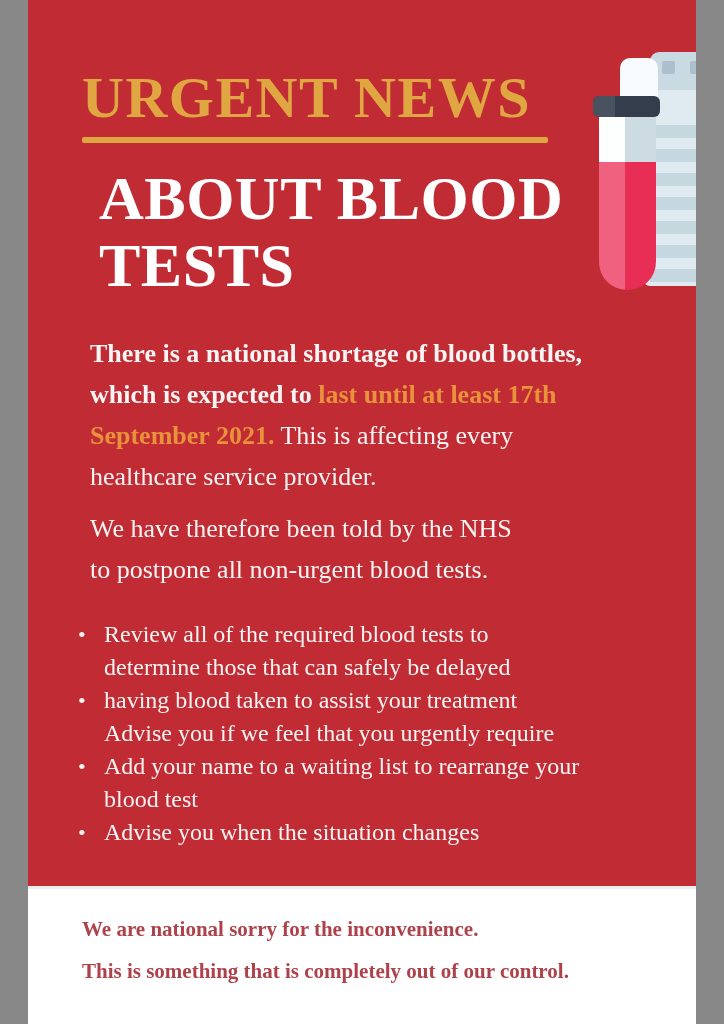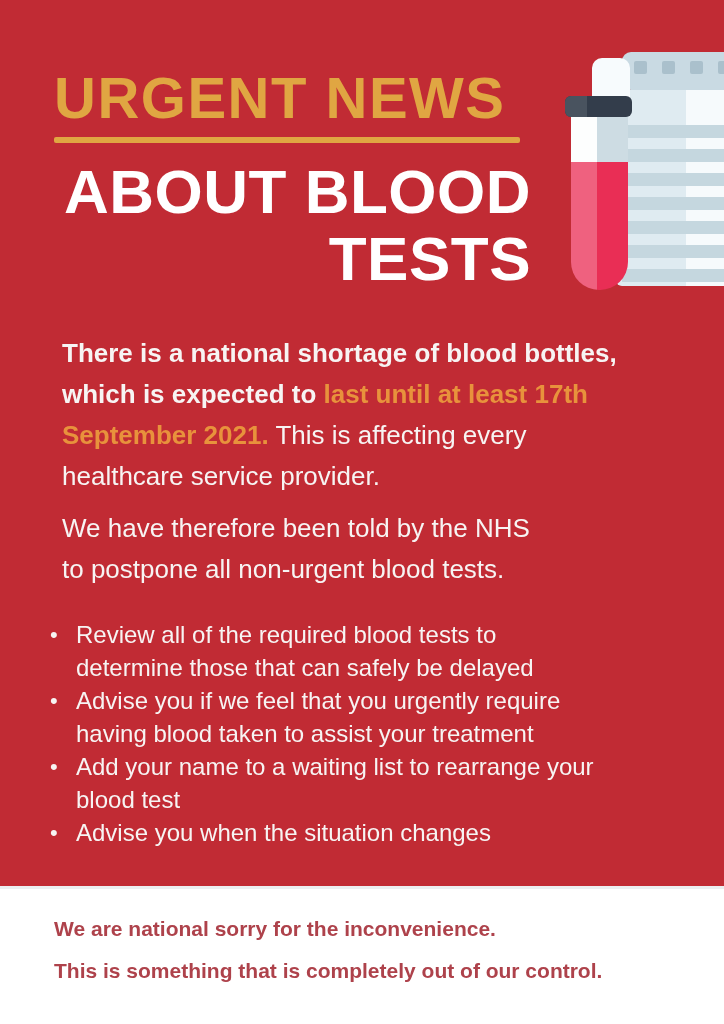--- a/index.html
+++ b/index.html
@@ -1,41 +1,41 @@
 <!DOCTYPE html>
 <html><head>
 <meta charset="utf-8">
 <style>
   html,body{margin:0;padding:0;background:#888;}
   .page{
     position:relative;
-    width:724px;height:1024px;
+    width:668px;height:1024px;
     margin:0 auto;
     background:#FFFFFF;
     overflow:hidden;
-    font-family:Liberation Sans, sans-serif;
+    font-family:Liberation Serif, serif;
   }
   .red-panel{
     position:absolute;left:0;top:0;width:724px;height:886px;
     background:#C12B34;
   }
   
   .kicker{
     position:absolute;left:54px;top:66px;margin:0;
     font-size:58px;font-weight:700;letter-spacing:1.5px;
     color:#E0A642;line-height:1.1;white-space:nowrap;
   }
   .kicker-underline{
     position:absolute;left:54px;top:137px;width:466px;height:6px;
     background:#E0A642;border-radius:2px;
   }
   .main-title{
-    position:absolute;left:54px;top:148px;margin:10px;
+    position:absolute;left:54px;top:148px;margin:17px;
     font-size:62px;font-weight:700;color:#FFFFFF;line-height:67px;
-    letter-spacing:0.5px;white-space:nowrap;text-align:right;
+    letter-spacing:0.5px;white-space:nowrap;
   }
   
   .intro{
     position:absolute;left:54px;top:325px;margin:8px;
     font-size:26px;line-height:41px;color:#F7F4F3;white-space:nowrap;
   }
   .intro .b{font-weight:700;}
   .intro .r{font-weight:400;}
   .intro .w{color:#F7F4F3;}
   .intro .o{color:#E8923C;}
@@ -139,22 +139,22 @@
           <li>
             <span class="bullet">•</span>
             <div class="li-text">
               <div>Review all of the required blood tests to</div>
               <div>determine those that can safely be delayed</div>
             </div>
           </li>
           <li>
             <span class="bullet">•</span>
             <div class="li-text">
+              <div>having blood taken to assist your treatment</div>
               <div>Advise you if we feel that you urgently require</div>
-              <div>having blood taken to assist your treatment</div>
             </div>
           </li>
           <li>
             <span class="bullet">•</span>
             <div class="li-text">
               <div>Add your name to a waiting list to rearrange your</div>
               <div>blood test</div>
             </div>
           </li>
           <li>

